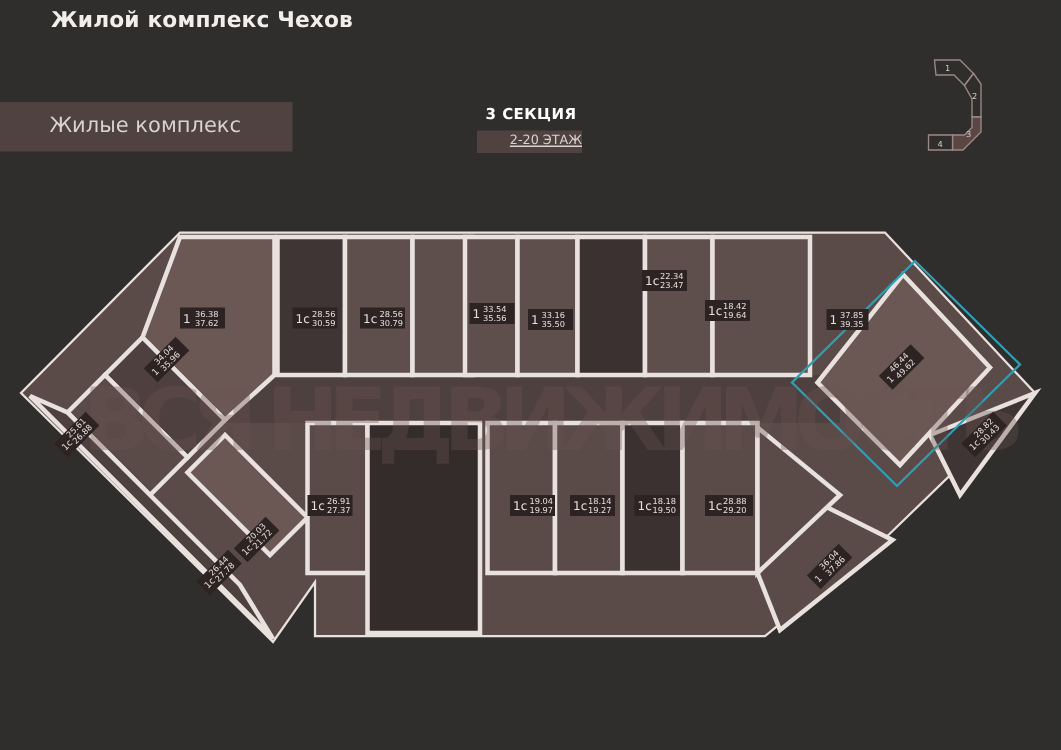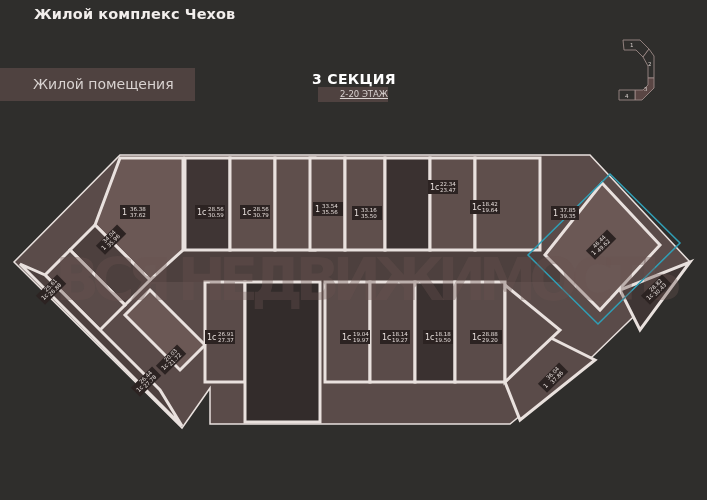--- a/index.html
+++ b/index.html
@@ -1,30 +1,30 @@
 <!DOCTYPE html>
 <html><head>
 <meta charset="utf-8">
 <style>
   html, body { margin:0; padding:0; }
   body { width:707px; height:500px; background:#2f2e2c; overflow:hidden; position:relative; font-family:"DejaVu Sans", sans-serif; }
   .title { position:absolute; left:34px; top:6px; color:#f2eeec; font-size:14.5px; font-weight:600; letter-spacing:0.1px; }
   .tab { position:absolute; left:0; top:68px; width:195px; height:33px; background:#4f4240; color:#d9d3d1; font-size:14px; line-height:33px; box-sizing:border-box; padding-left:33px; }
-  .section { position:absolute; left:300px; top:71px; width:108px; text-align:center; color:#fff; font-size:14px; font-weight:700; letter-spacing:0.3px; }
+  .section { position:absolute; left:300px; top:71px; width:108px; text-align:center; color:#fff; font-size:10px; font-weight:700; letter-spacing:0.3px; }
   .floor { position:absolute; left:318px; top:87px; width:70px; height:15px; background:#4f4240; color:#d9d3d1; font-size:8.5px; line-height:15px; text-align:right;text-decoration:underline; }
   .minimap { position:absolute; left:618px; top:36px; width:60px; height:70px; }
   .plan { position:absolute; left:0; top:0; width:707px; height:500px; }
   .lbl { fill:#e8e0dd; font-family:"DejaVu Sans", sans-serif; }
   .area-tag { fill:#2c2322; }
 </style>
 </head>
 <body>
 
 <div class="title">Жилой комплекс Чехов</div>
-<div class="tab">Жилой помещения</div>
+<div class="tab">Жилые комплекс</div>
 <div class="section">3 СЕКЦИЯ</div>
 <div class="floor">2-20 ЭТАЖ</div>
 
 <svg class="minimap" viewBox="0 0 60 70">
   <g fill="none" stroke="#9b8986" stroke-width="0.9">
     <path d="M5 4 L22 4 L31 13 L25 21 L18 14 L6 14 Z" fill="#2f2e2c"></path>
     <path d="M25 21 L31 13 L36 20 L36 42 L30 42 L30 30 Z" fill="#2f2e2c"></path>
     <path d="M30 42 L36 42 L36 52 L24 64 L17 64 L17 54 L25 54 L30 49 Z" fill="#5a4644"></path>
     <path d="M1 54 L17 54 L17 64 L1 64 Z" fill="#2f2e2c"></path>
   </g>

